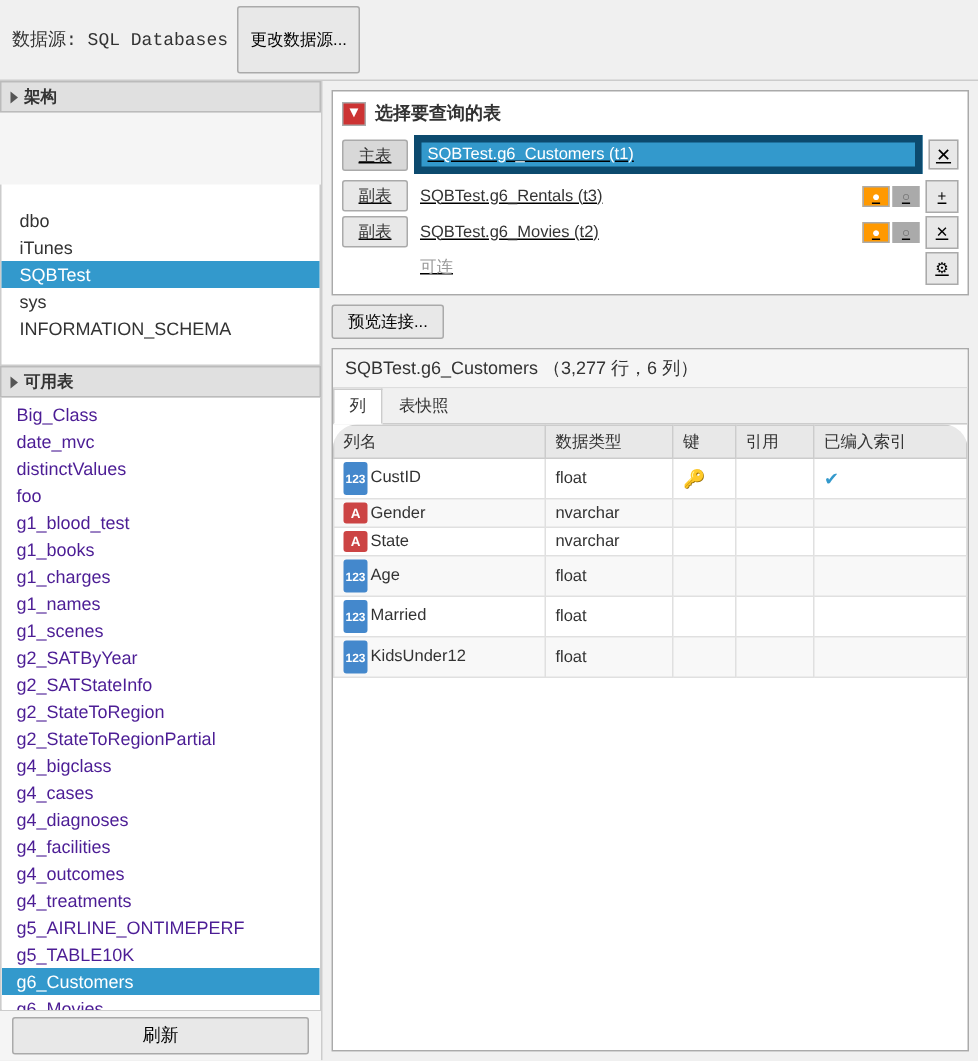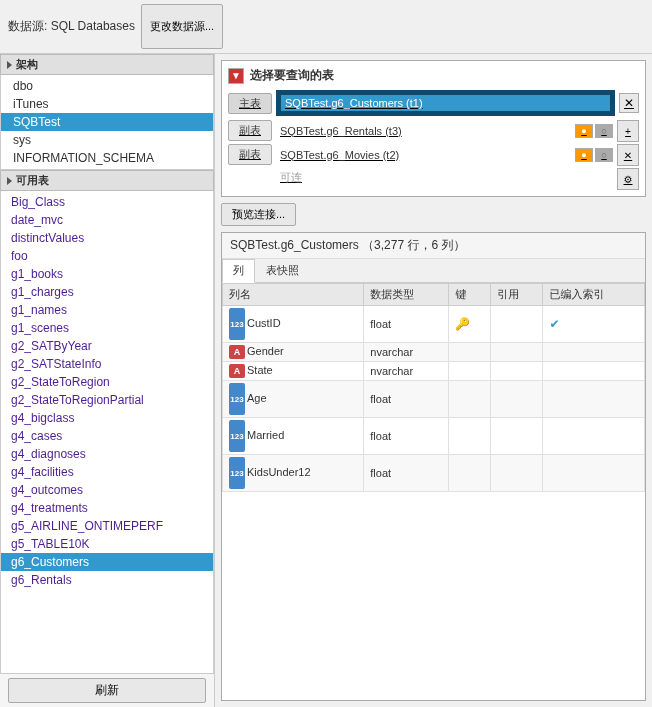--- a/index.html
+++ b/index.html
@@ -23,20 +23,21 @@
       display: flex;
       align-items: center;
       padding: 4px 8px;
       background: #f0f0f0;
       border-bottom: 1px solid #ccc;
       gap: 6px;
     }
     .top-bar-label {
       font-size: 12px;
       color: #333;
+      font-family: Liberation Mono, monospace;
     }
     .btn-change-datasource {
       padding: 14px 8px;
       font-size: 11px;
       background: #e8e8e8;
       border: 1px solid #aaa;
       cursor: pointer;
       border-radius: 2px;
     }
     
@@ -68,24 +69,25 @@
     .section-header .triangle {
       width: 0;
       height: 0;
       border-left: 5px solid #555;
       border-top: 4px solid transparent;
       border-bottom: 4px solid transparent;
       display: inline-block;
     }
     .schema-list {
       list-style: none;
-      padding: 2px 0;
+      padding: 15px 0;
       border: 1px solid #ccc;
       border-top: none;
       background: white;
+      margin-top: 48px;
     }
     .schema-list li {
       padding: 2px 12px;
       cursor: pointer;
       color: #333;
     }
     .schema-list li.selected {
       background: #3399cc;
       color: white;
     }
@@ -314,21 +316,21 @@
       color: #333;
     }
     .column-table tr:nth-child(even) td {
       background: #f8f8f8;
     }
     .icon-123 {
       display: inline-flex;
       align-items: center;
       justify-content: center;
       width: 16px;
-      height: 32px;
+      height: 22px;
       background: #4488cc;
       color: white;
       font-size: 8px;
       font-weight: bold;
       border-radius: 2px;
       margin-right: 2px;
     }
     .icon-A {
       display: inline-flex;
       align-items: center;
@@ -346,20 +348,21 @@
       color: #cc8800;
       font-size: 12px;
     }
     .icon-check {
       color: #3399cc;
       font-size: 12px;
     }
     .scrollbar-placeholder {
       overflow-y: auto;
       flex: 1;
+      border-radius: 16px;
     }
   </style>
 </head>
 <body>
 
 <div class="main-container">
 
   <div class="top-bar">
     <span class="top-bar-label">数据源: SQL Databases</span>
     <button class="btn-change-datasource">更改数据源...</button>
@@ -384,37 +387,39 @@
       <div class="table-list-section">
         <div class="section-header">
           <span class="triangle"></span>
           <span>可用表</span>
         </div>
         <ul class="table-list">
           <li>Big_Class</li>
           <li>date_mvc</li>
           <li>distinctValues</li>
           <li>foo</li>
+          <li>g1_blood_test</li>
           <li>g1_books</li>
           <li>g1_charges</li>
           <li>g1_names</li>
           <li>g1_scenes</li>
           <li>g2_SATByYear</li>
           <li>g2_SATStateInfo</li>
           <li>g2_StateToRegion</li>
           <li>g2_StateToRegionPartial</li>
           <li>g4_bigclass</li>
           <li>g4_cases</li>
           <li>g4_diagnoses</li>
           <li>g4_facilities</li>
           <li>g4_outcomes</li>
           <li>g4_treatments</li>
           <li>g5_AIRLINE_ONTIMEPERF</li>
           <li>g5_TABLE10K</li>
           <li class="selected">g6_Customers</li>
+          <li>g6_Movies</li>
           <li>g6_Rentals</li>
         </ul>
         <div class="refresh-btn">刷新</div>
       </div>
     </div>
 
     <div class="right-panel">
 
       <div class="table-select-area">
         <div class="table-select-header">

